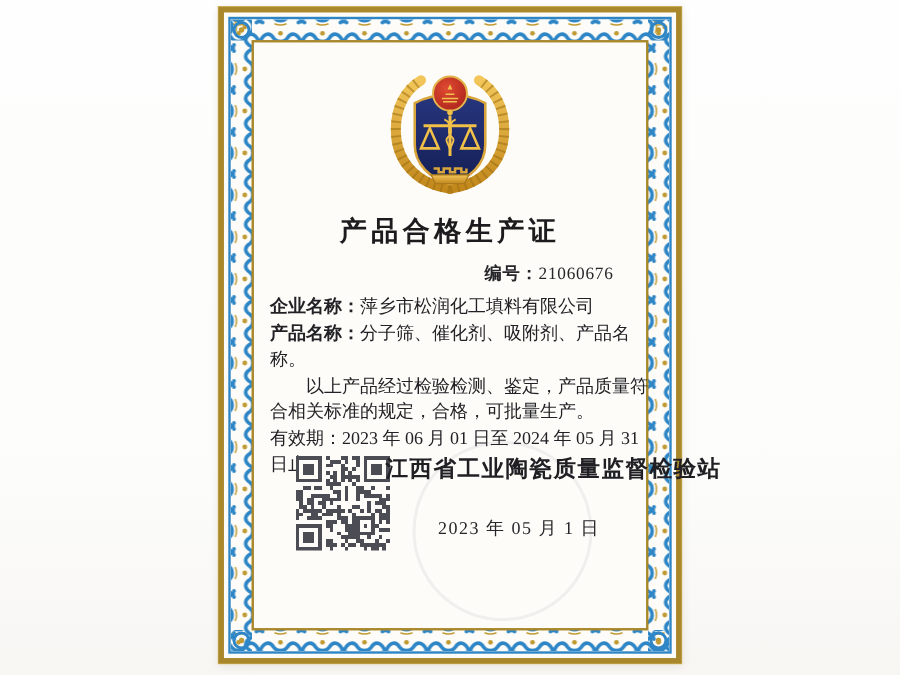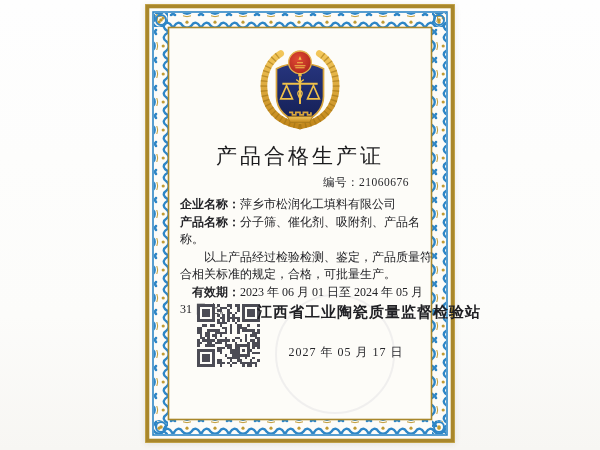--- a/index.html
+++ b/index.html
@@ -12,35 +12,35 @@
   .photo{position:absolute;inset:0;background:linear-gradient(180deg,#fefefe 0%,#fcfcfa 70%,#f7f6f3 100%);}
   .certificate{
     position:absolute;left:145px;top:4px;width:310px;height:439px;
     background:#fdfcf8;
     box-shadow:0 1px 6px rgba(60,50,20,.10);
   }
   .frame-svg{position:absolute;left:0;top:0;width:310px;height:439px;}
   .emblem{position:absolute;top:42px;left:50%;transform:translateX(-50%);width:86px;height:84px;}
   .title{
     position:absolute;top:138px;left:25px;right:25px;
-    text-align:center;font-size:21px;font-weight:400;color:#1c1c1e;
+    text-align:center;font-size:18px;font-weight:700;color:#1c1c1e;
     letter-spacing:3px;white-space:nowrap;
   }
   .serial{
     position:absolute;top:171px;right:46px;
     font-size:11.5px;color:#26262a;letter-spacing:.5px;
   }
-  .serial .lbl{font-weight:400;padding-left:32px;}
+  .serial .lbl{font-weight:700;padding-left:32px;}
   .body-block{
     position:absolute;top:192px;left:35px;right:21px;
     font-size:12px;line-height:17.5px;color:#222226;
   }
   .field-row .lbl{font-weight:700;}
   .statement{text-indent:2em;margin:0;}
-  .validity .lbl{font-weight:700;margin-left:12px;}
+  .validity .lbl{font-weight:400;}
   .qr{position:absolute;left:52px;top:300px;width:63px;height:63px;}
   .issuer{
     position:absolute;top:299px;left:112px;width:200px;
     text-align:center;font-size:15px;font-weight:700;color:#202024;
     letter-spacing:1px;white-space:nowrap;
   }
   .issue-date{
     position:absolute;top:340px;left:101px;width:200px;
     text-align:center;font-size:12px;color:#26262a;letter-spacing:1px;
   }
@@ -372,16 +372,16 @@
         <rect x="20" y="2" width="3" height="3" fill="#4C4C55"></rect>
         <rect x="0" y="18" width="7" height="7" fill="#4C4C55"></rect>
         <rect x="1" y="19" width="5" height="5" fill="#fdfcf8"></rect>
         <rect x="2" y="20" width="3" height="3" fill="#4C4C55"></rect>
         <rect x="16" y="16" width="5" height="5" fill="#4C4C55"></rect>
         <rect x="17" y="17" width="3" height="3" fill="#fdfcf8"></rect>
         <rect x="18" y="18" width="1" height="1" fill="#4C4C55"></rect>
       </svg>
 
     <div class="issuer">江西省工业陶瓷质量监督检验站</div>
-    <div class="issue-date">2027 年 05 月 17 日</div>
+    <div class="issue-date">2023 年 05 月 1 日</div>
 
   </div>
 </div>
 
 </body></html>

